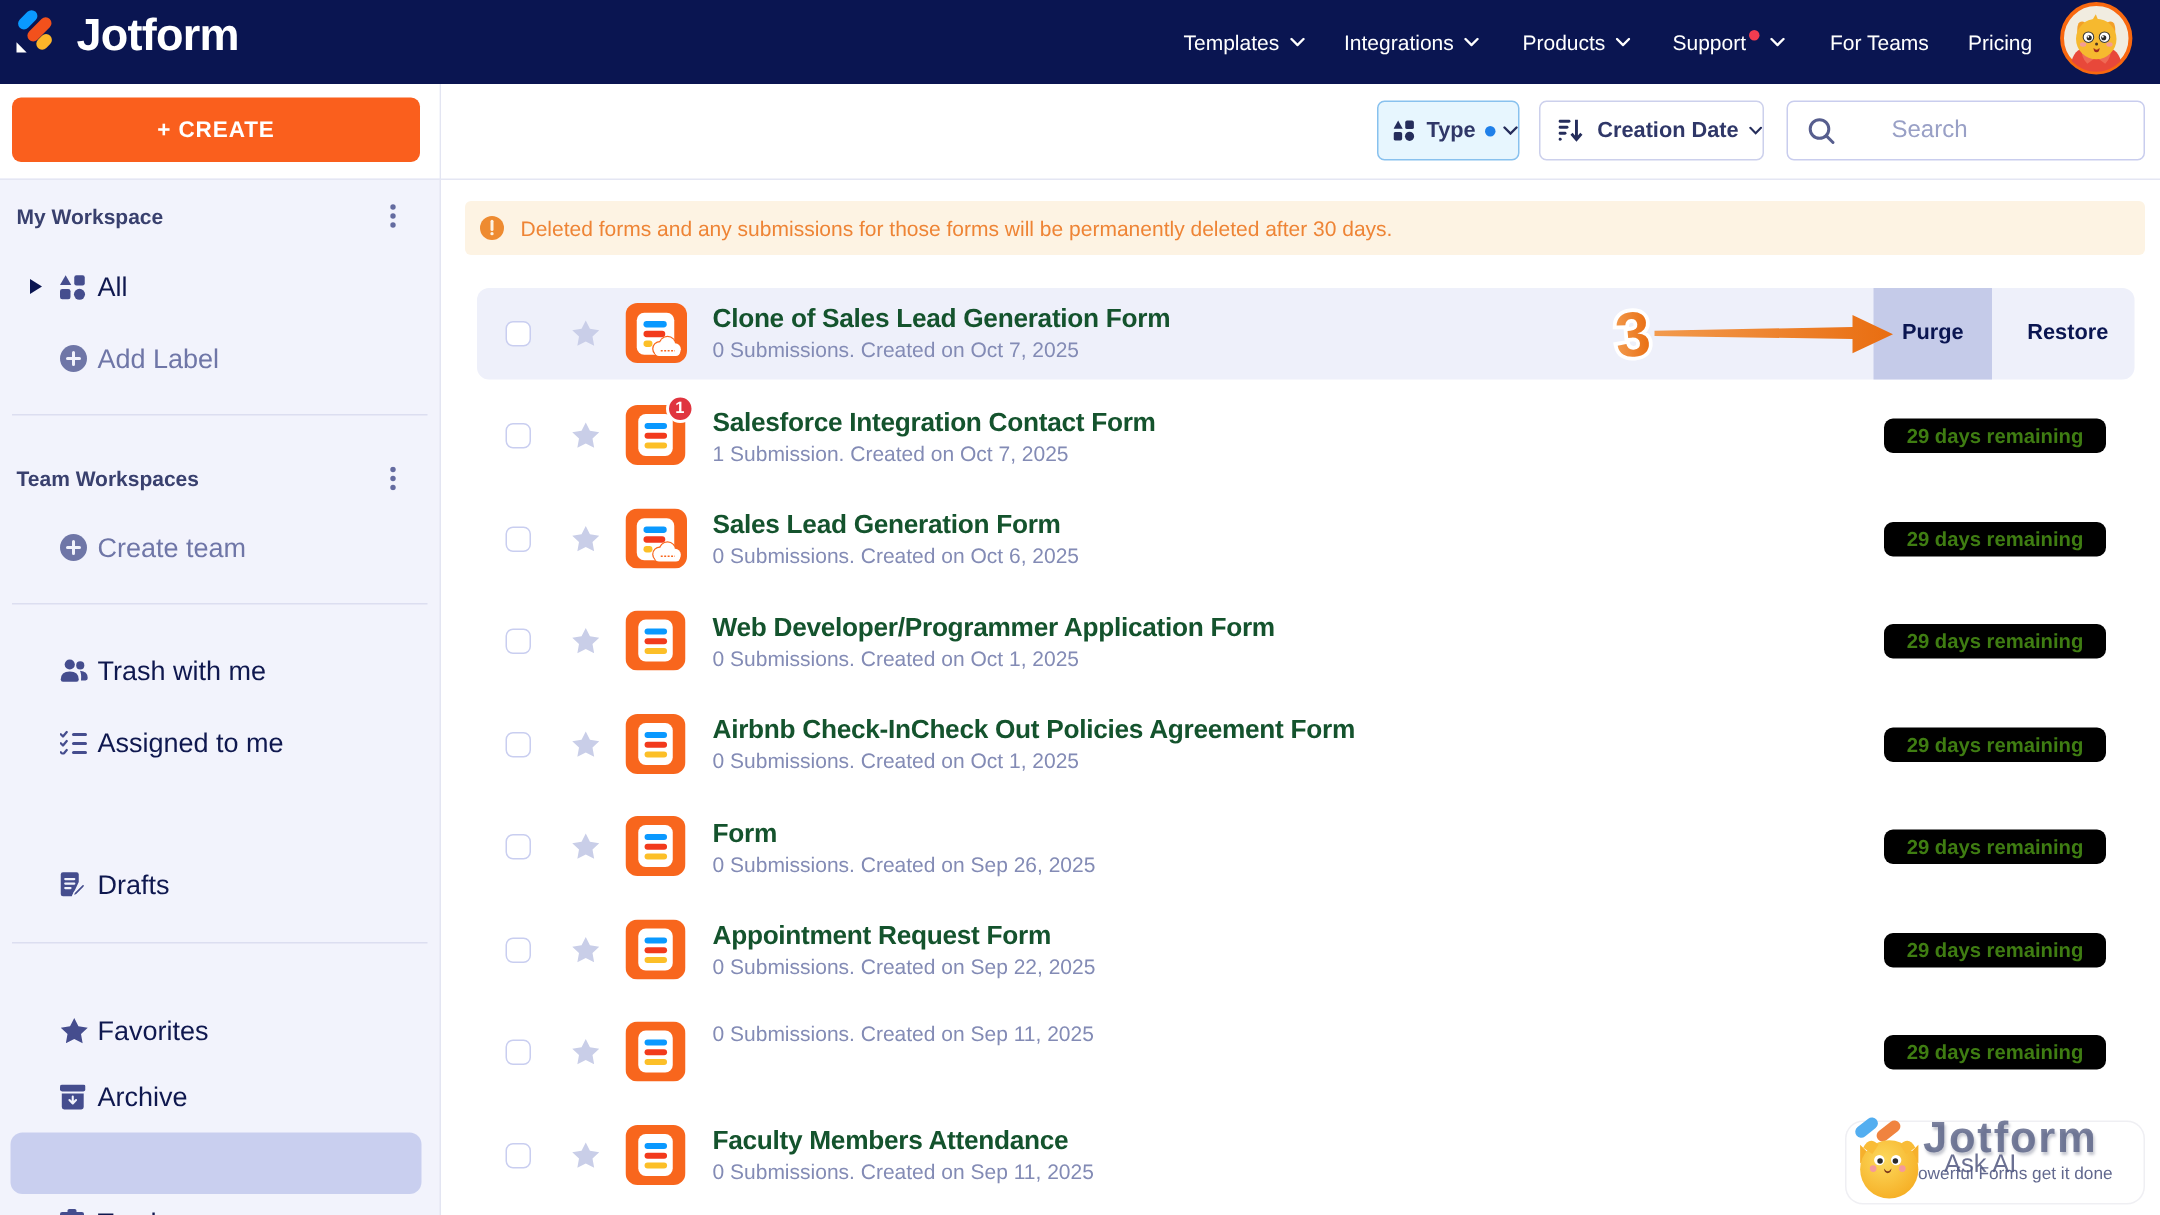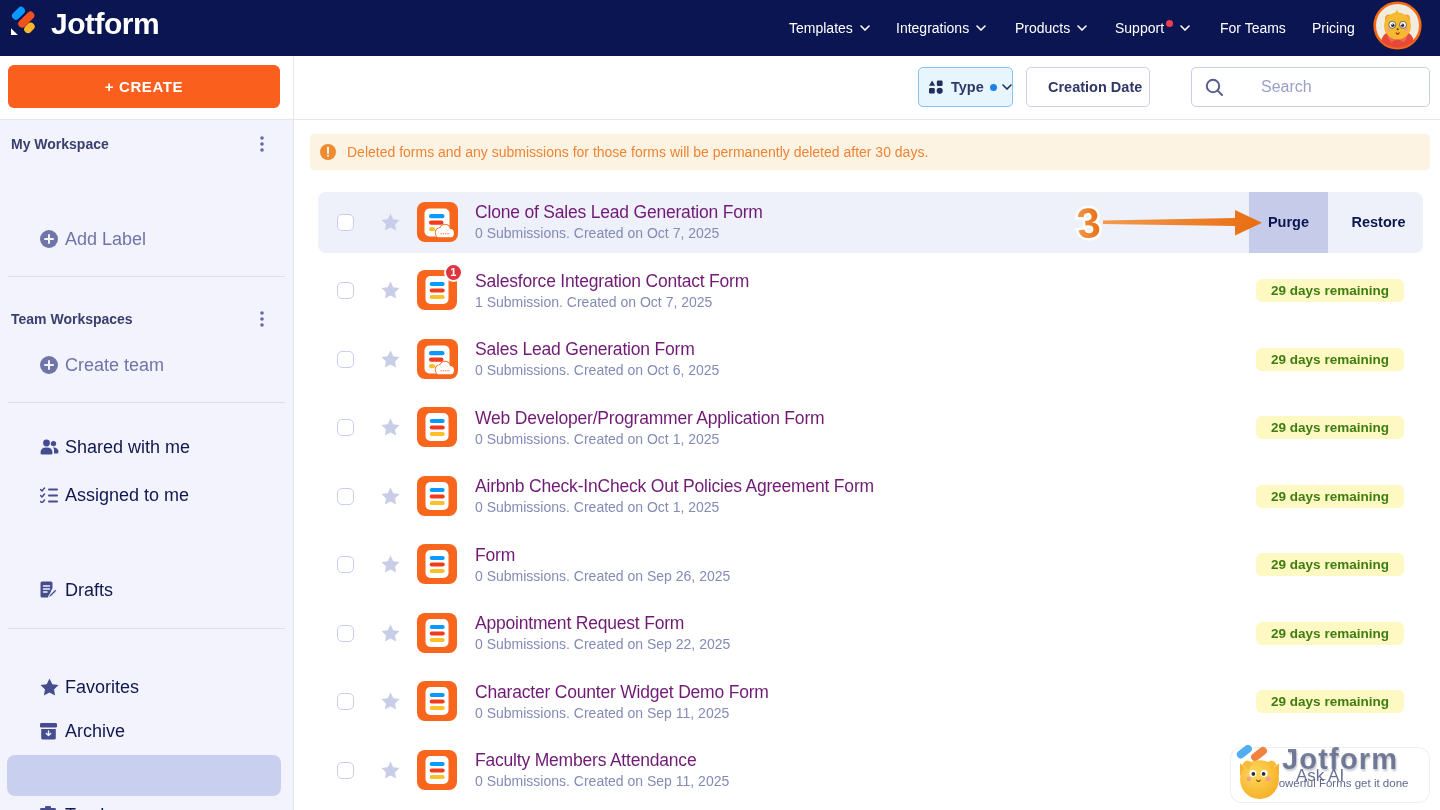--- a/index.html
+++ b/index.html
@@ -24,38 +24,38 @@
   .smuted { color:#6f76a7; }
   .shead { position:absolute; left:11px; font-size:14px; font-weight:bold; color:#39406e; }
   .kebab { position:absolute; left:260px; }
   .sdivider { position:absolute; left:8px; width:277px; height:1px; background:#dcdef0; }
   #trash-hl { position:absolute; left:7px; top:699px; width:274px; height:41px; background:#c9cfef; border-radius:8px; }
   
   #toolbar-line { position:absolute; left:0; top:119px; width:1440px; height:1px; background:#e4e6f3; }
   .tbtn { position:absolute; top:67px; height:40px; border-radius:5px; display:flex; align-items:center;
     font-size:14.5px; font-weight:bold; color:#2f3768; white-space:nowrap; }
   #btn-type { left:918px; width:95px; background:#e7f6fe; border:1px solid #88c1ee; }
-  #btn-sort { left:1026px; width:124px; background:#fff; border:1px solid #ccd0ec; }
+  #btn-sort { left:1026px; width:150px; background:#fff; border:1px solid #ccd0ec; }
   #searchbox { position:absolute; left:1191px; top:67px; width:239px; height:40px; background:#fff;
     border:1px solid #c9cdee; border-radius:5px; }
   #searchbox span { position:absolute; left:45px; top:10px; font-size:16px; color:#99a0c6;margin-left:24px; }
   
   #banner { position:absolute; left:310px; top:134px; width:1120px; height:36px; background:#fdf3e3; border-radius:4px; }
   #banner .txt { position:absolute; left:37px; top:10px; font-size:14px; color:#ee8435; }
   
   .row { position:absolute; left:294px; width:1146px; height:68.5px; }
   .rowbg { position:absolute; left:24px; top:3.8px; width:1105px; height:61px; background:#eef0fa; border-radius:8px; }
   .cbx { position:absolute; left:42.5px; top:26px; width:17px; height:17px; background:#fff;
     border:1.5px solid #c9cef0; border-radius:5px; }
   .star { position:absolute; left:87px; top:25px; }
   .ficon { position:absolute; left:122.7px; top:14px; width:40px; height:40px; }
   .tblock { position:absolute; left:181px; top:12.6px; }
-  .title { font-size:17.5px; font-weight:normal; color:#701a75; line-height:24px; letter-spacing:-0.2px; white-space:nowrap; }
+  .title { font-size:17.5px; font-weight:bold; color:#14532d; line-height:24px; letter-spacing:-0.2px; white-space:nowrap; }
   .subtitle { font-size:14px; color:#838bb5; line-height:18px; }
-  .pill { position:absolute; left:962px; top:23px; width:148px; height:23px; background:#fef9c3; border-radius:6px;
+  .pill { position:absolute; left:962px; top:23px; width:148px; height:23px; background:#000000; border-radius:6px;
     text-align:center; line-height:23px; font-size:13.5px; font-weight:bold; color:#3f7d12; }
   .badge { position:absolute; left:27px; top:-7px; width:19px; height:19px; border-radius:50%; background:#e0353f;
     border:2px solid #fff; color:#fff; font-size:11px; font-weight:bold; text-align:center; line-height:15px; }
   #purge { position:absolute; left:955px; top:3.8px; width:79px; height:61px; background:#c5cbe9;
     text-align:center; line-height:61px; font-size:14.5px; font-weight:bold; color:#0a1551; }
   #restore { position:absolute; left:1034px; top:3.8px; width:95px; height:61px; border-radius:0 8px 8px 0;
     text-align:center; text-indent:6px; line-height:61px; font-size:14.5px; font-weight:bold; color:#0a1551; }
   
   #watermark { position:absolute; left:1230px; top:747px; width:200px; height:56px;
     background:rgba(255,255,255,0.96); border:1px solid rgba(120,125,160,0.12); border-radius:12px; }
@@ -118,20 +118,32 @@
 
 <div id="sidebar">
   <div id="sidetop"></div>
   <div id="createbtn">+ CREATE</div>
   <div class="shead" style="top:80px;">My Workspace</div>
   <svg class="kebab" style="top:80px;" width="4" height="16" viewBox="0 0 4 16">
       <circle cx="2" cy="2" r="1.8" fill="#646ba0"></circle>
       <circle cx="2" cy="8" r="1.8" fill="#646ba0"></circle>
       <circle cx="2" cy="14" r="1.8" fill="#646ba0"></circle>
     </svg>
+  <div class="sitem" style="top:115px;">
+    <svg style="position:absolute;left:20px;" width="8" height="10" viewBox="0 0 8 10">
+        <path d="M0 0 L8 5 L0 10 Z" fill="#0a1551"></path>
+      </svg>
+    <svg class="sicon" width="17" height="17" viewBox="0 0 17 17">
+        <path d="M3.75 0.5 L7.5 7 H0 Z" fill="#454d8e"></path>
+        <rect x="9.5" y="0.5" width="7" height="6.8" rx="1.5" fill="#454d8e"></rect>
+        <rect x="0" y="9.7" width="7" height="6.8" rx="1.5" fill="#454d8e"></rect>
+        <circle cx="13" cy="13.2" r="3.7" fill="#454d8e"></circle>
+      </svg>
+    <div class="stext">All</div>
+  </div>
   <div class="sitem" style="top:163px;">
     <svg class="sicon" width="18" height="18" viewBox="0 0 18 18">
         <circle cx="9" cy="9" r="9" fill="#6f76a7"></circle>
         <path d="M9 5 V13 M5 9 H13" stroke="#f2f3fc" stroke-width="2" stroke-linecap="round"></path>
       </svg>
     <div class="stext smuted">Add Label</div>
   </div>
   <div class="sdivider" style="top:220px;"></div>
   <div class="shead" style="top:255px;">Team Workspaces</div>
   <svg class="kebab" style="top:255px;" width="4" height="16" viewBox="0 0 4 16">
@@ -147,21 +159,21 @@
     <div class="stext smuted">Create team</div>
   </div>
   <div class="sdivider" style="top:346px;"></div>
   <div class="sitem" style="top:371px;">
     <svg class="sicon" width="19" height="16" viewBox="0 0 19 16">
         <circle cx="6.5" cy="4" r="3.4" fill="#454d8e"></circle>
         <path d="M0.5 14 Q 0.5 8.6 6.5 8.6 Q 12.5 8.6 12.5 14 Q 12.5 15.5 11 15.5 H2 Q 0.5 15.5 0.5 14 Z" fill="#454d8e"></path>
         <circle cx="13.5" cy="4.6" r="2.7" fill="#454d8e"></circle>
         <path d="M13.3 8.2 Q 18.5 8.6 18.5 13 Q 18.5 14.6 17 14.6 H14 Q 14.4 10.4 13.3 8.2 Z" fill="#454d8e"></path>
       </svg>
-    <div class="stext">Shared with me</div>
+    <div class="stext">Trash with me</div>
   </div>
   <div class="sitem" style="top:419px;">
     <svg class="sicon" width="18" height="16" viewBox="0 0 18 16">
         <path d="M0.5 2.5 L2 4 L4.5 1" stroke="#454d8e" stroke-width="1.5" fill="none" stroke-linecap="round" stroke-linejoin="round"></path>
         <rect x="8" y="1.6" width="10" height="2" rx="1" fill="#454d8e"></rect>
         <path d="M0.5 8.5 L2 10 L4.5 7" stroke="#454d8e" stroke-width="1.5" fill="none" stroke-linecap="round" stroke-linejoin="round"></path>
         <rect x="8" y="7.6" width="10" height="2" rx="1" fill="#454d8e"></rect>
         <path d="M0.5 14.5 L2 16 L4.5 13" stroke="#454d8e" stroke-width="1.5" fill="none" stroke-linecap="round" stroke-linejoin="round"></path>
         <rect x="8" y="13.6" width="10" height="2" rx="1" fill="#454d8e"></rect>
       </svg>
@@ -400,21 +412,20 @@
         <path d="M9.5 0.6 L12.3 6.2 L18.5 7.1 L14 11.4 L15.1 17.5 L9.5 14.6 L3.9 17.5 L5 11.4 L0.5 7.1 L6.7 6.2 Z" fill="#c9cee8"></path>
       </svg></div>
     <div class="ficon"><svg width="40" height="40" viewBox="0 0 40 40">
   <rect x="0" y="0" width="40" height="40" rx="8" fill="#f8661d"></rect>
   <rect x="8.5" y="6" width="23" height="28" rx="5" fill="#fff"></rect>
   <rect x="12.7" y="12" width="15" height="4" rx="2" fill="#0a99ff"></rect>
   <rect x="12.7" y="18.5" width="15" height="4" rx="2" fill="#f23a1c"></rect>
   <rect x="12.7" y="25" width="15" height="4" rx="2" fill="#fcbf28"></rect>
 </svg></div>
     <div class="tblock">
-      <div class="title">Character Counter Widget Demo Form</div>
       <div class="subtitle">0 Submissions. Created on Sep 11, 2025</div>
     </div>
     <div class="pill">29 days remaining</div>
   </div>
 <div class="row" style="top:735.75px;">
     <div class="cbx"></div>
     <div class="star"><svg width="19" height="18" viewBox="0 0 19 18">
         <path d="M9.5 0.6 L12.3 6.2 L18.5 7.1 L14 11.4 L15.1 17.5 L9.5 14.6 L3.9 17.5 L5 11.4 L0.5 7.1 L6.7 6.2 Z" fill="#c9cee8"></path>
       </svg></div>
     <div class="ficon"><svg width="40" height="40" viewBox="0 0 40 40">

